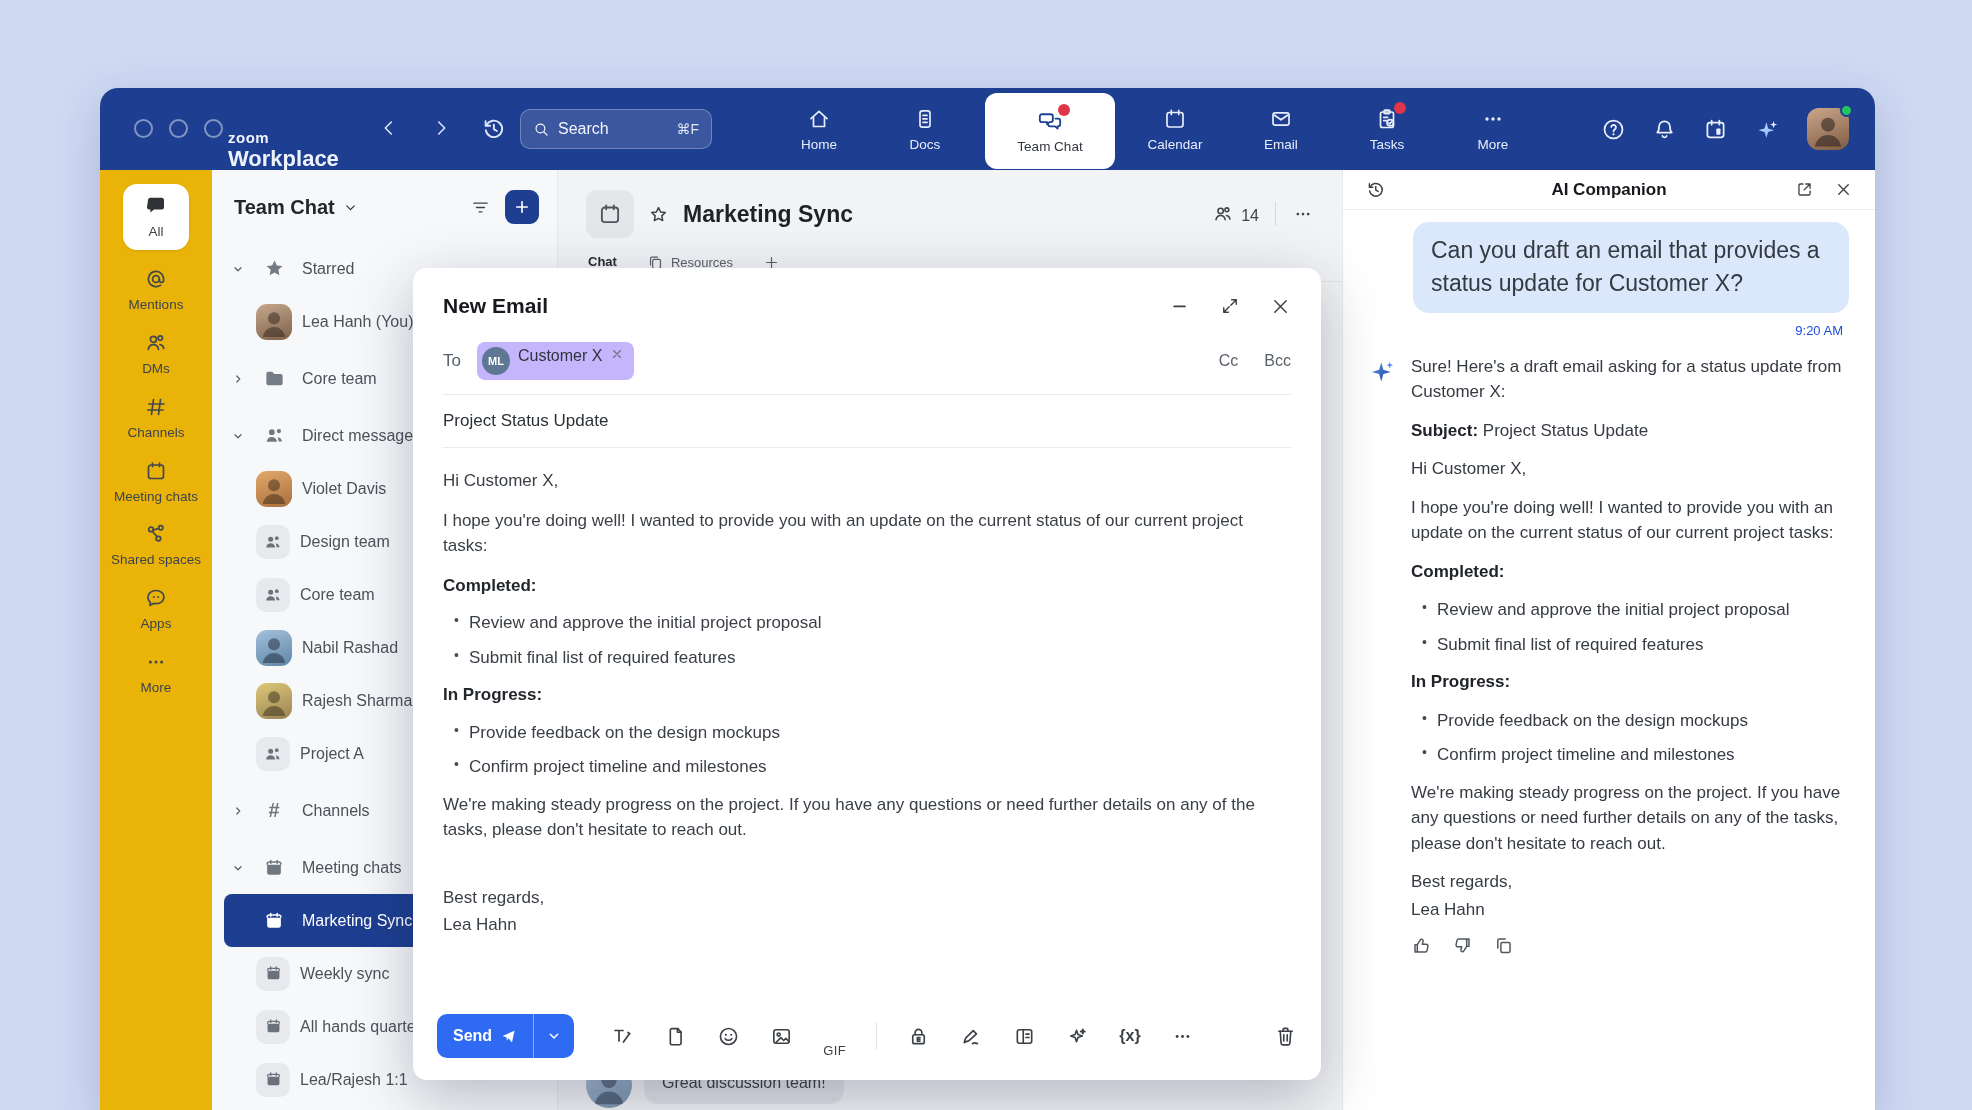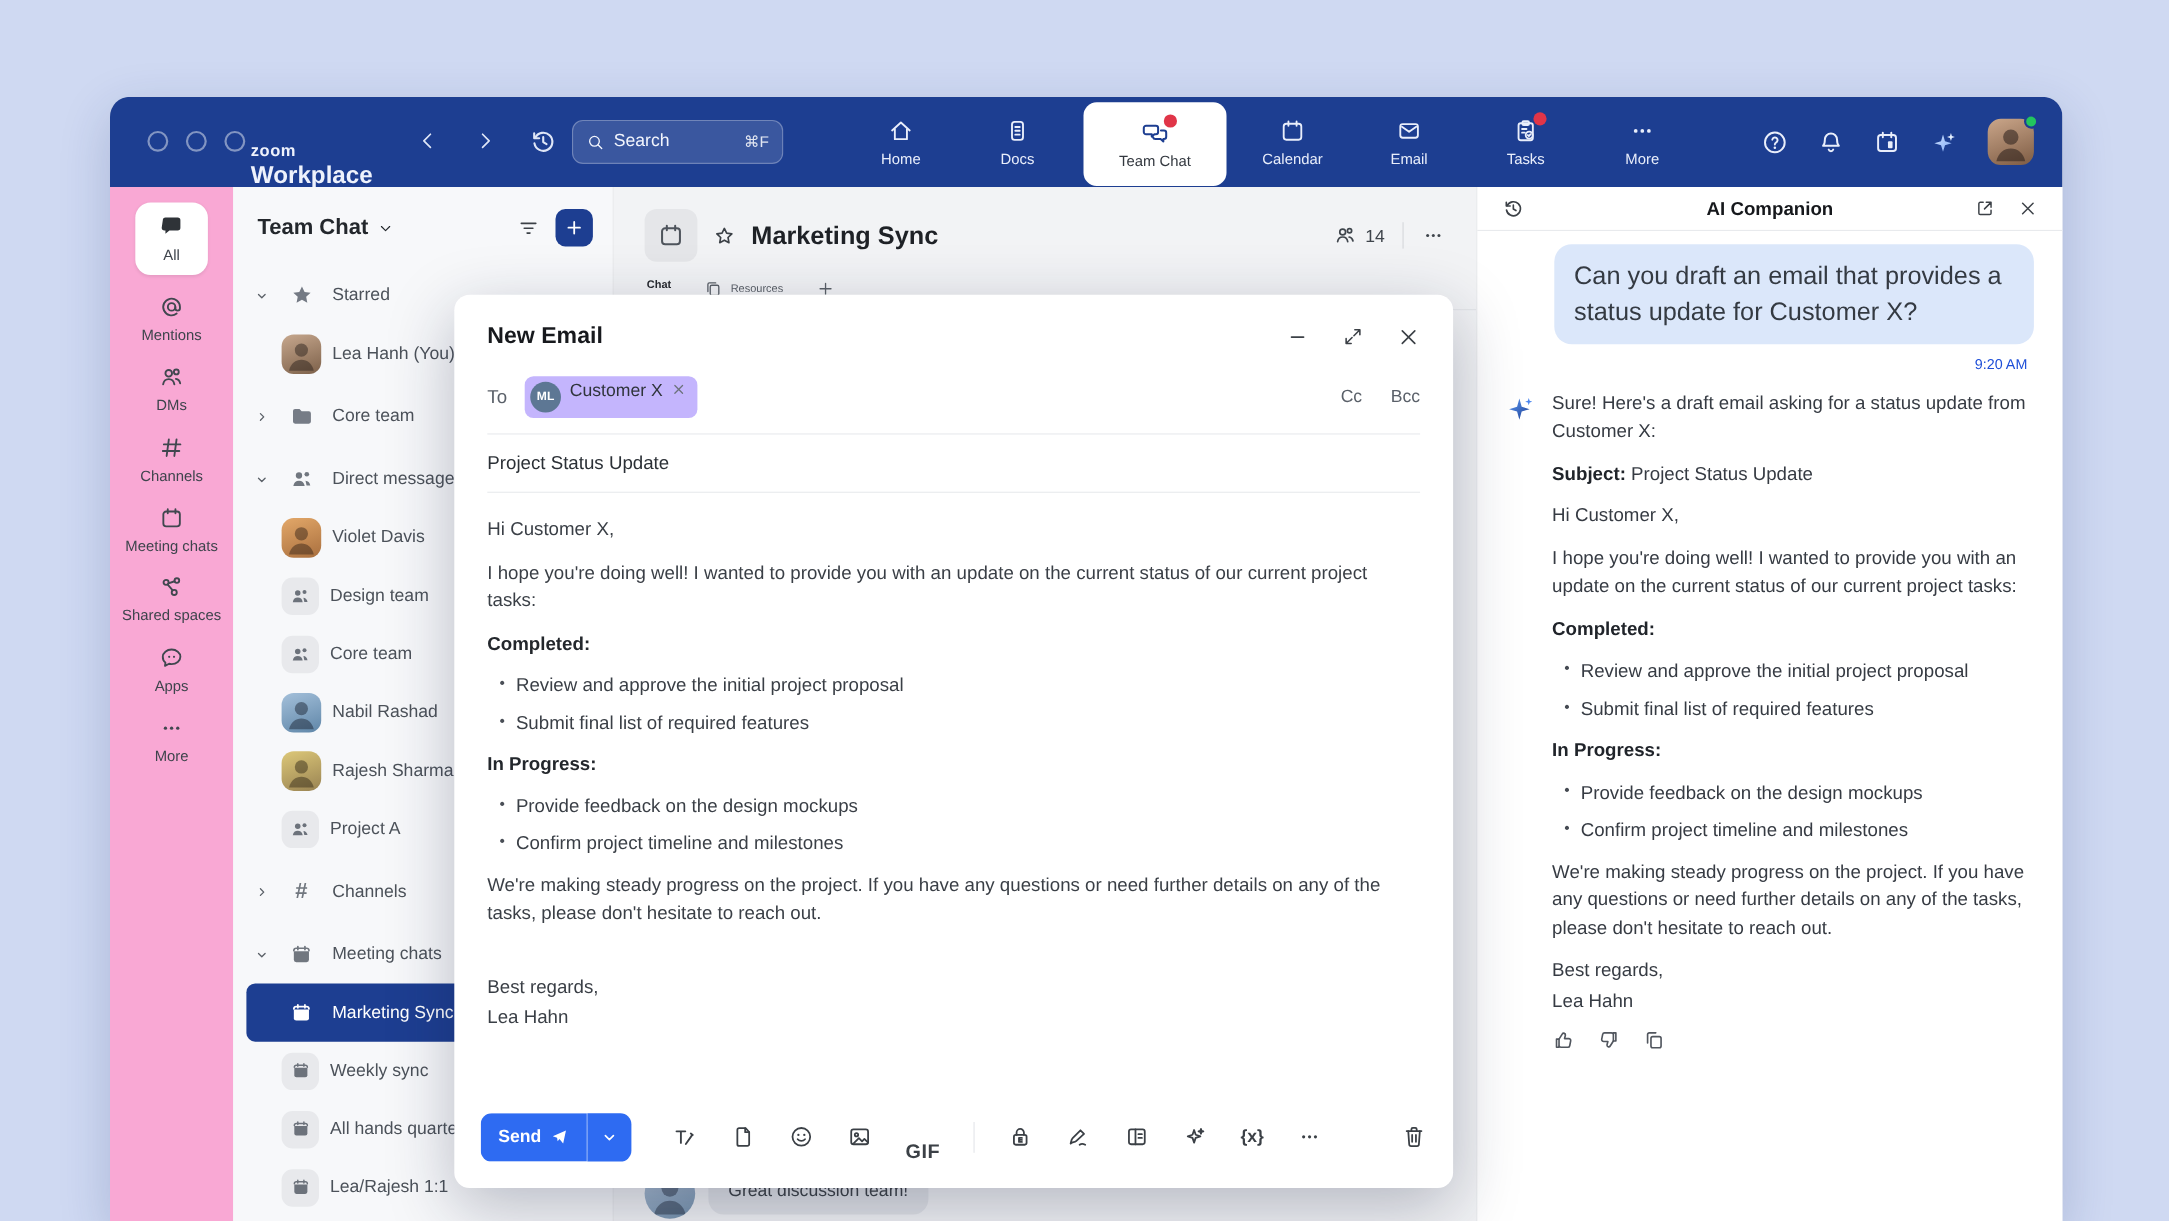--- a/index.html
+++ b/index.html
@@ -50,21 +50,21 @@
   }
   .nav-item.active .nicon { color:#1d3e91; }
   .dot-badge { position:absolute; top:-4px; right:-7px; width:12px; height:12px; border-radius:50%; background:#e03548; }
   .nav-right { position:absolute; right:26px; top:0; height:82px; display:flex; align-items:center; gap:26px; color:#e9eefb; }
   .avatar-nav { width:42px; height:42px; border-radius:12px; position:relative; overflow:visible; cursor:pointer; }
   .avatar-fill { width:100%; height:100%; border-radius:inherit; overflow:hidden; }
   .status-dot { position:absolute; top:-4px; right:-4px; width:13px; height:13px; border-radius:50%; background:#22c55e; border:2px solid #1d3e91; }
 
   
   .rail {
-    position:absolute; left:0; top:82px; bottom:0; width:112px; background:#f9a8d4;
+    position:absolute; left:0; top:82px; bottom:0; width:112px; background:#eab308;
     display:flex; flex-direction:column; align-items:center; padding-top:14px; gap:17px;
   }
   .rail-item { width:96px; display:flex; flex-direction:column; align-items:center; gap:6px;
     color:#3e444c; font-size:13.5px; text-align:center; line-height:1.25; cursor:pointer; }
   .rail-item .ric { color:#41474f; }
   .rail-item.active { background:#fff; width:66px; border-radius:14px; padding:10px 0 9px; box-shadow:0 1px 3px rgba(0,0,0,.08); }
 
   
   .chatpanel { position:absolute; left:112px; top:82px; bottom:0; width:346px; background:#f7f8fa; border-right:1px solid #e7e9ec; }
   .cp-head { display:flex; align-items:center; padding:20px 18px 12px 22px; gap:8px; }
@@ -84,21 +84,21 @@
   .hashg { font-size:20px; font-weight:700; font-family:"Liberation Sans",sans-serif; }
 
   
   .main { position:absolute; left:458px; top:82px; bottom:0; width:784px; background:#f2f3f5; }
   .m-head { display:flex; align-items:center; gap:14px; padding:20px 28px 10px; }
   .cal-chip { width:48px; height:48px; border-radius:11px; background:#e5e6e9; color:#4e545c; display:flex; align-items:center; justify-content:center; }
   .m-title { font-size:23px; font-weight:700; color:#1e2126; }
   .m-star { color:#3c4147; cursor:pointer; }
   .m-right { margin-left:auto; display:flex; align-items:center; gap:16px; color:#3f454c; font-size:16px; }
   .vdiv { width:1px; height:24px; background:#d5d7db; }
-  .m-tabs { display:flex; align-items:flex-start; gap:30px; padding:6px 30px 0; border-bottom:1px solid #e4e6e9; color:#5a6067; font-size:10px; }
+  .m-tabs { display:flex; align-items:flex-end; gap:30px; padding:6px 30px 0; border-bottom:1px solid #e4e6e9; color:#5a6067; font-size:13px; }
   .m-tab { padding-bottom:10px; display:flex; gap:7px; align-items:center; cursor:pointer; }
   .m-tab.active { color:#26292e; font-weight:600; border-bottom:2px solid #33373d; }
   .bg-msg { position:absolute; left:28px; top:892px; display:flex; gap:12px; align-items:flex-start; }
   .bg-bubble { background:#e2e4e8; border-radius:14px; padding:12px 18px; font-size:16px; color:#3d4247; }
   .av-lg { width:46px; height:46px; border-radius:50%; overflow:hidden; flex:none; }
 
   
   .modal {
     position:absolute; left:313px; top:180px; width:908px; height:812px; background:#fff;
     border-radius:14px; box-shadow:0 18px 60px rgba(20,30,60,.28); z-index:30; padding:0 30px;
@@ -121,21 +121,21 @@
   ul.blist li { position:relative; padding-left:26px; margin-bottom:9px; }
   ul.blist li::before { content:"•"; position:absolute; left:11px; top:0; font-size:14px; color:#4a4f57; }
   .sig { margin-top:42px; }
   .em-toolbar { position:absolute; left:24px; right:24px; bottom:22px; display:flex; align-items:center; gap:30px; color:#3b4046; }
   .sendgrp { display:flex; margin-right:6px; cursor:pointer; }
   .sendbtn { background:#2e6bf2; color:#fff; font-size:16px; font-weight:600; height:44px; padding:0 16px;
     border-radius:10px 0 0 10px; display:flex; align-items:center; gap:8px; border-right:1px solid rgba(255,255,255,.45); }
   .sendchev { background:#2e6bf2; color:#fff; width:40px; height:44px; border-radius:0 10px 10px 0; display:flex; align-items:center; justify-content:center; }
   .tbic { cursor:pointer; display:flex; align-items:center; justify-content:center; }
   .tbdiv { width:1px; height:28px; background:#e3e5e9; }
-  .gif { font-size:18px; font-weight:700; letter-spacing:.5px;margin-top:28px; }
+  .gif { font-size:13px; font-weight:400; letter-spacing:.5px;margin-top:28px; }
   .varx { font-size:16px; font-weight:600; }
   .trash { margin-left:auto; }
 
   
   .aipanel { position:absolute; right:0; top:82px; bottom:0; width:533px; background:#fff; border-left:1px solid #e7e9ec; }
   .ai-head { height:40px; border-bottom:1px solid #e8eaed; display:flex; align-items:center; padding:0 22px; color:#3c4147; }
   .ai-title { position:absolute; left:0; right:0; text-align:center; font-size:17px; font-weight:700; color:#16181c; pointer-events:none; }
   .ai-hr { margin-left:auto; display:flex; gap:20px; }
   .ai-body { position:absolute; top:48px; left:0; right:0; bottom:0; overflow:hidden; padding:16px 26px 0; }
   .u-bubble { background:#dbe7fa; border-radius:16px; padding:12px 18px; font-size:23px; line-height:1.45; color:#343a42; margin:-12px 0 0 44px; }

